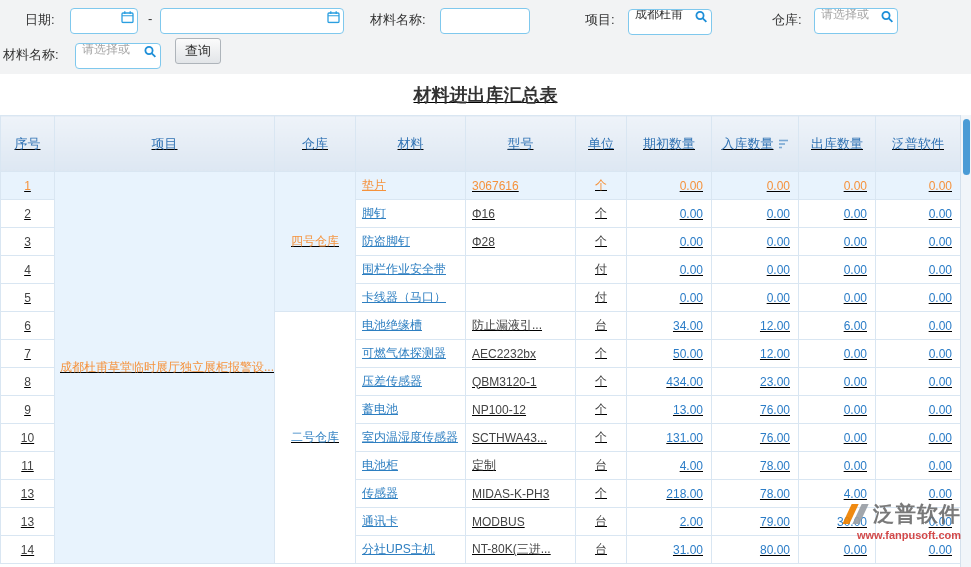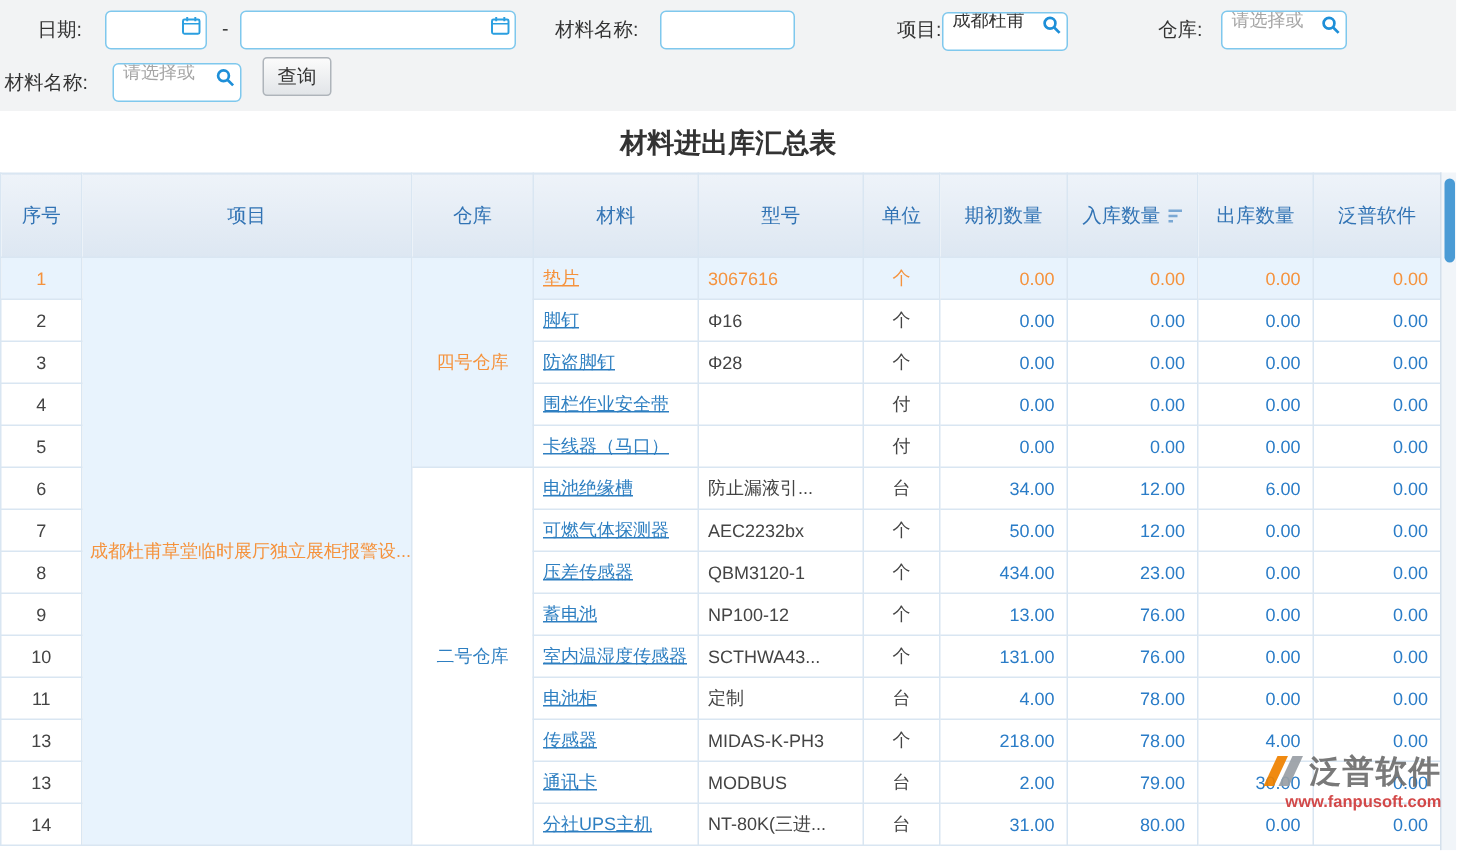--- a/index.html
+++ b/index.html
@@ -1,18 +1,18 @@
 <!DOCTYPE html>
 <html><head>
 <meta charset="utf-8">
 <style>
   * { margin:0; padding:0; box-sizing:border-box; }
   html,body { width:971px; height:567px; overflow:hidden; }
   body { font-family:"Liberation Sans","DejaVu Sans",sans-serif; background:#fff; }
-  .screen { position:relative; width:971px; height:567px; overflow:hidden; background:#fff; }
+  .screen { position:relative; width:971px; height:567px; overflow:hidden; background:#fff;text-decoration:underline; }
 
   
   .filters { position:relative; height:74px; background:#f2f3f4; }
   .lbl { position:absolute; font-size:13px; color:#333; white-space:nowrap; }
   .sep { position:absolute; font-size:13px; color:#333; }
   .inp-wrap { position:absolute; height:26px; }
   .inp-wrap input { width:100%; height:26px; border:1px solid #7fc8ed; border-radius:4px; background:#fff;
                     font-size:12px; color:#333; padding:0 20px 14px 6px; outline:none; font-family:inherit; }
   .inp-wrap input.noicon { padding-right:6px; }
   .inp-wrap input::placeholder { color:#a6a6a6; }
@@ -87,21 +87,21 @@
             <line x1="1" y1="5.3" x2="12" y2="5.3" stroke="#2b9fe0" stroke-width="1.1"></line>
           </svg>
       </span>
     </span>
 
     <span class="lbl" style="left:370px;top:11px">材料名称:</span>
     <span class="inp-wrap" style="left:440px;top:4px;width:90px">
       <input class="noicon" value="" style="">
     </span>
 
-    <span class="lbl" style="left:598px;top:11px">项目:</span>
+    <span class="lbl" style="left:585px;top:11px">项目:</span>
     <span class="inp-wrap" style="left:628px;top:4px;width:84px">
       <input value="成都杜甫" style="">
       <span class="ic">
         <svg width="13" height="13" viewBox="0 0 13 13">
             <circle cx="5" cy="5" r="3.6" fill="none" stroke="#1e8fd8" stroke-width="1.8"></circle>
             <line x1="7.8" y1="7.8" x2="11.4" y2="11.4" stroke="#1e8fd8" stroke-width="1.8"></line>
           </svg>
       </span>
     </span>
 

